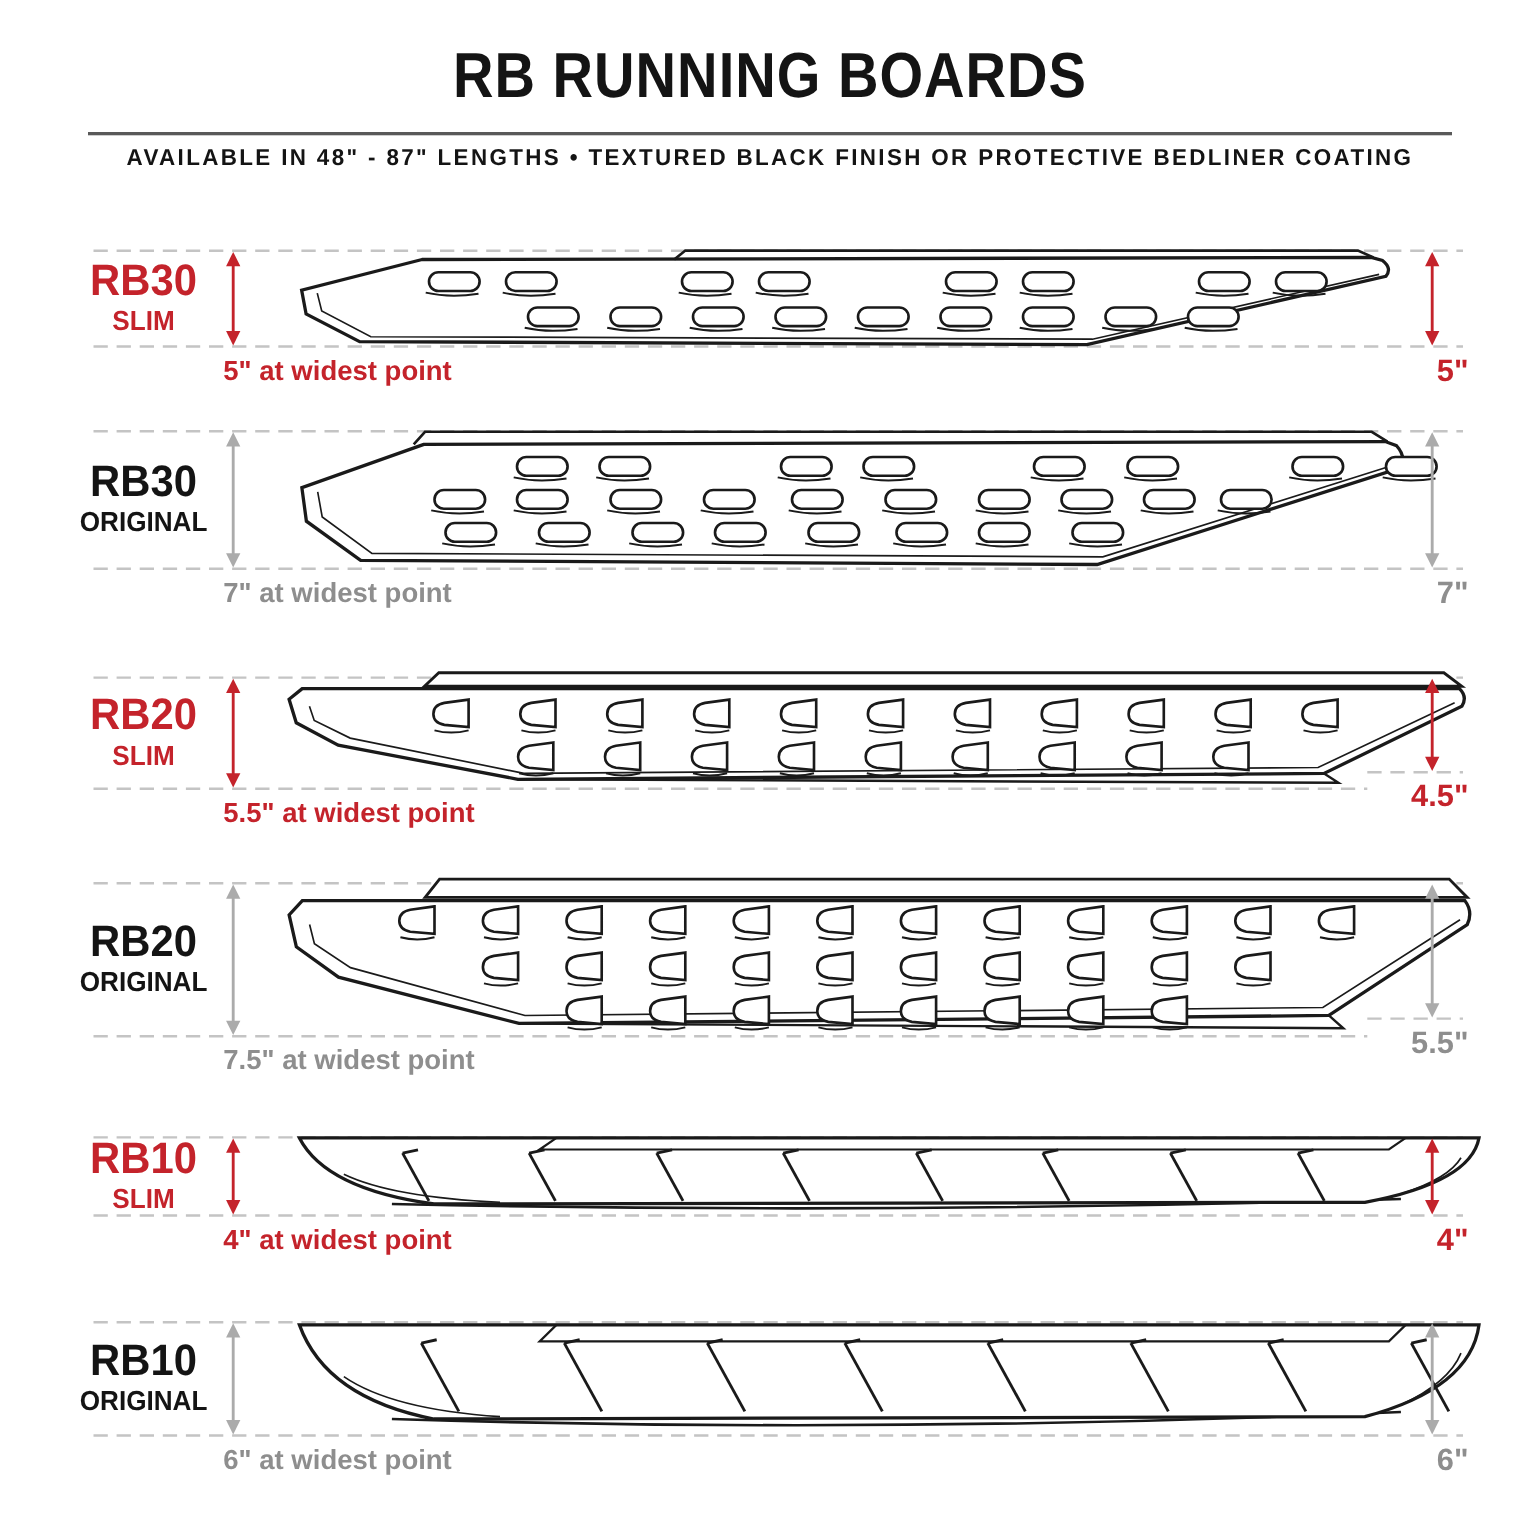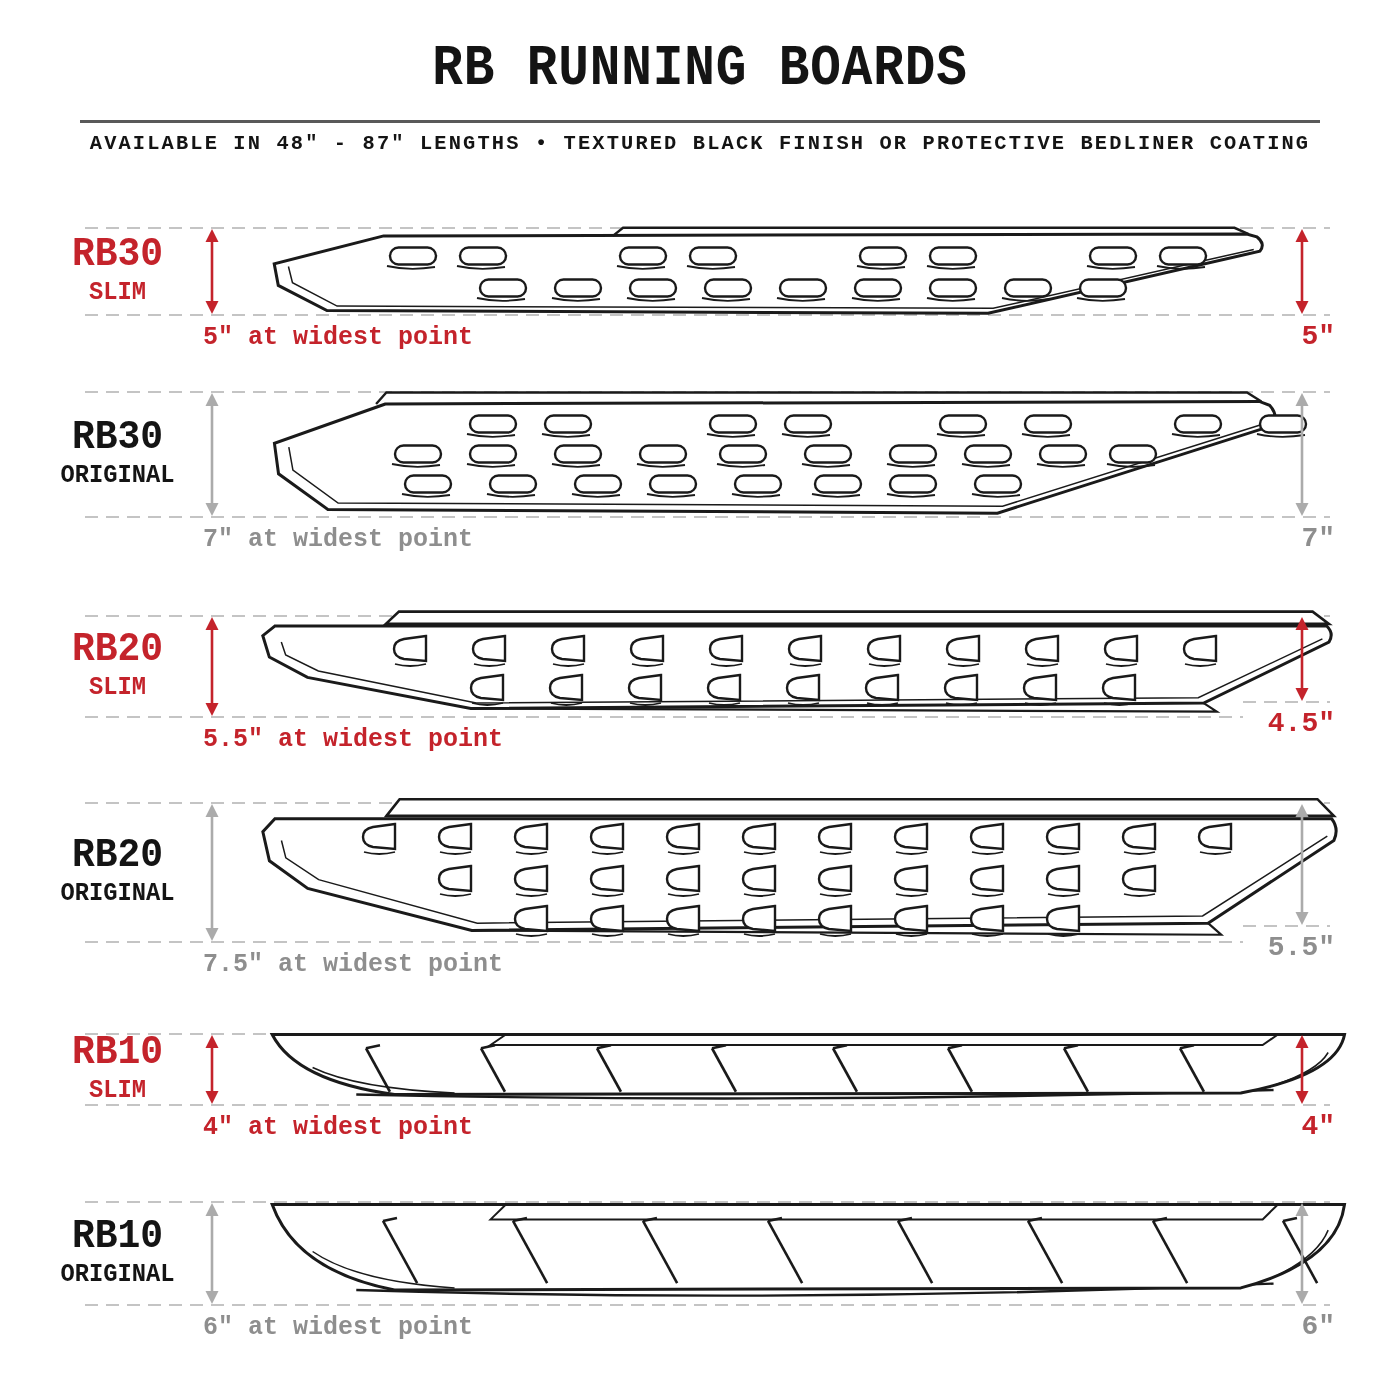--- a/index.html
+++ b/index.html
@@ -1,26 +1,26 @@
 <!DOCTYPE html>
 <html style="--red: #C4232B; --gray-text: #8E8E8E;"><head>
 <meta charset="utf-8">
 <style>
   html,body{margin:0;padding:0;background:#fff;}
   #page{position:relative;width:1400px;height:1400px;background:#ffffff;overflow:hidden;
-        font-family:Liberation Mono, monospace;}
+        font-family:Liberation Sans, sans-serif;}
   .title{position:absolute;top:40px;left:0;width:1400px;text-align:center;
          font-size:58px;font-weight:700;color:#141414;letter-spacing:1px;line-height:1;
          transform:scaleX(.88);transform-origin:center;}
   .divider{position:absolute;top:120px;left:80px;width:1240px;height:3px;background:#595959;}
   .subtitle{position:absolute;top:132px;left:0;width:1400px;text-align:center;
             font-size:21px;font-weight:700;color:#141414;letter-spacing:2.2px;
             transform:scaleX(.97);transform-origin:center;}
   #diagram-svg{position:absolute;top:0;left:0;}
-  .plabel{position:absolute;left:35px;width:165px;text-align:center;line-height:1;}
+  .plabel{position:absolute;left:48px;width:165px;text-align:center;line-height:1;}
   .model{font-size:40px;font-weight:700;letter-spacing:0;transform:scaleX(.95);transform-origin:center;}
   .variant{font-size:25px;font-weight:700;margin-top:5px;transform:scaleX(.95);transform-origin:center;}
   .pnote{position:absolute;left:203px;font-size:25px;font-weight:700;white-space:nowrap;}
   .pmeasure{position:absolute;left:1175px;width:160px;text-align:right;font-size:28px;font-weight:700;}
   .c-red{color:var(--red);}
   .c-black{color:#141414;}
   .c-gray{color:var(--gray-text);}
 </style>
 </head>
 <body>

